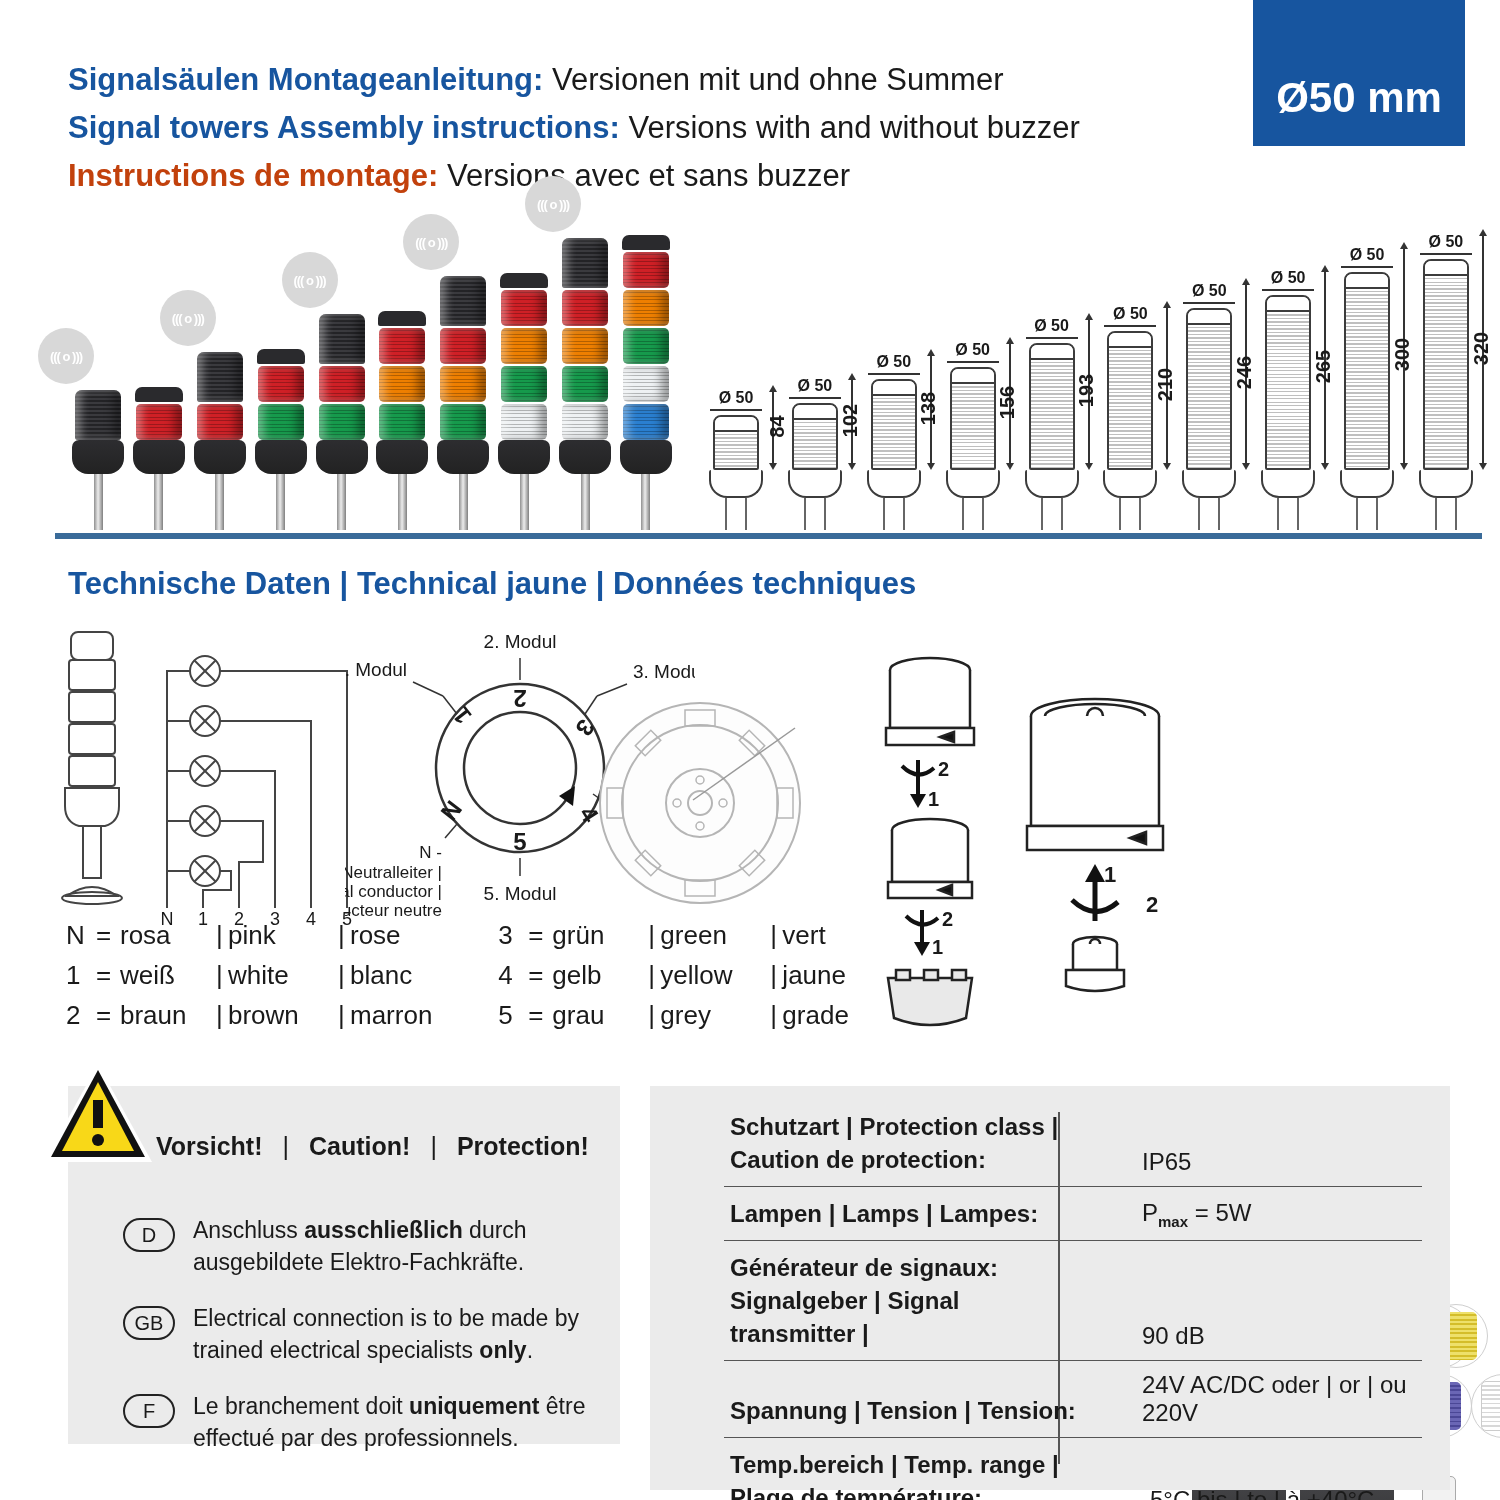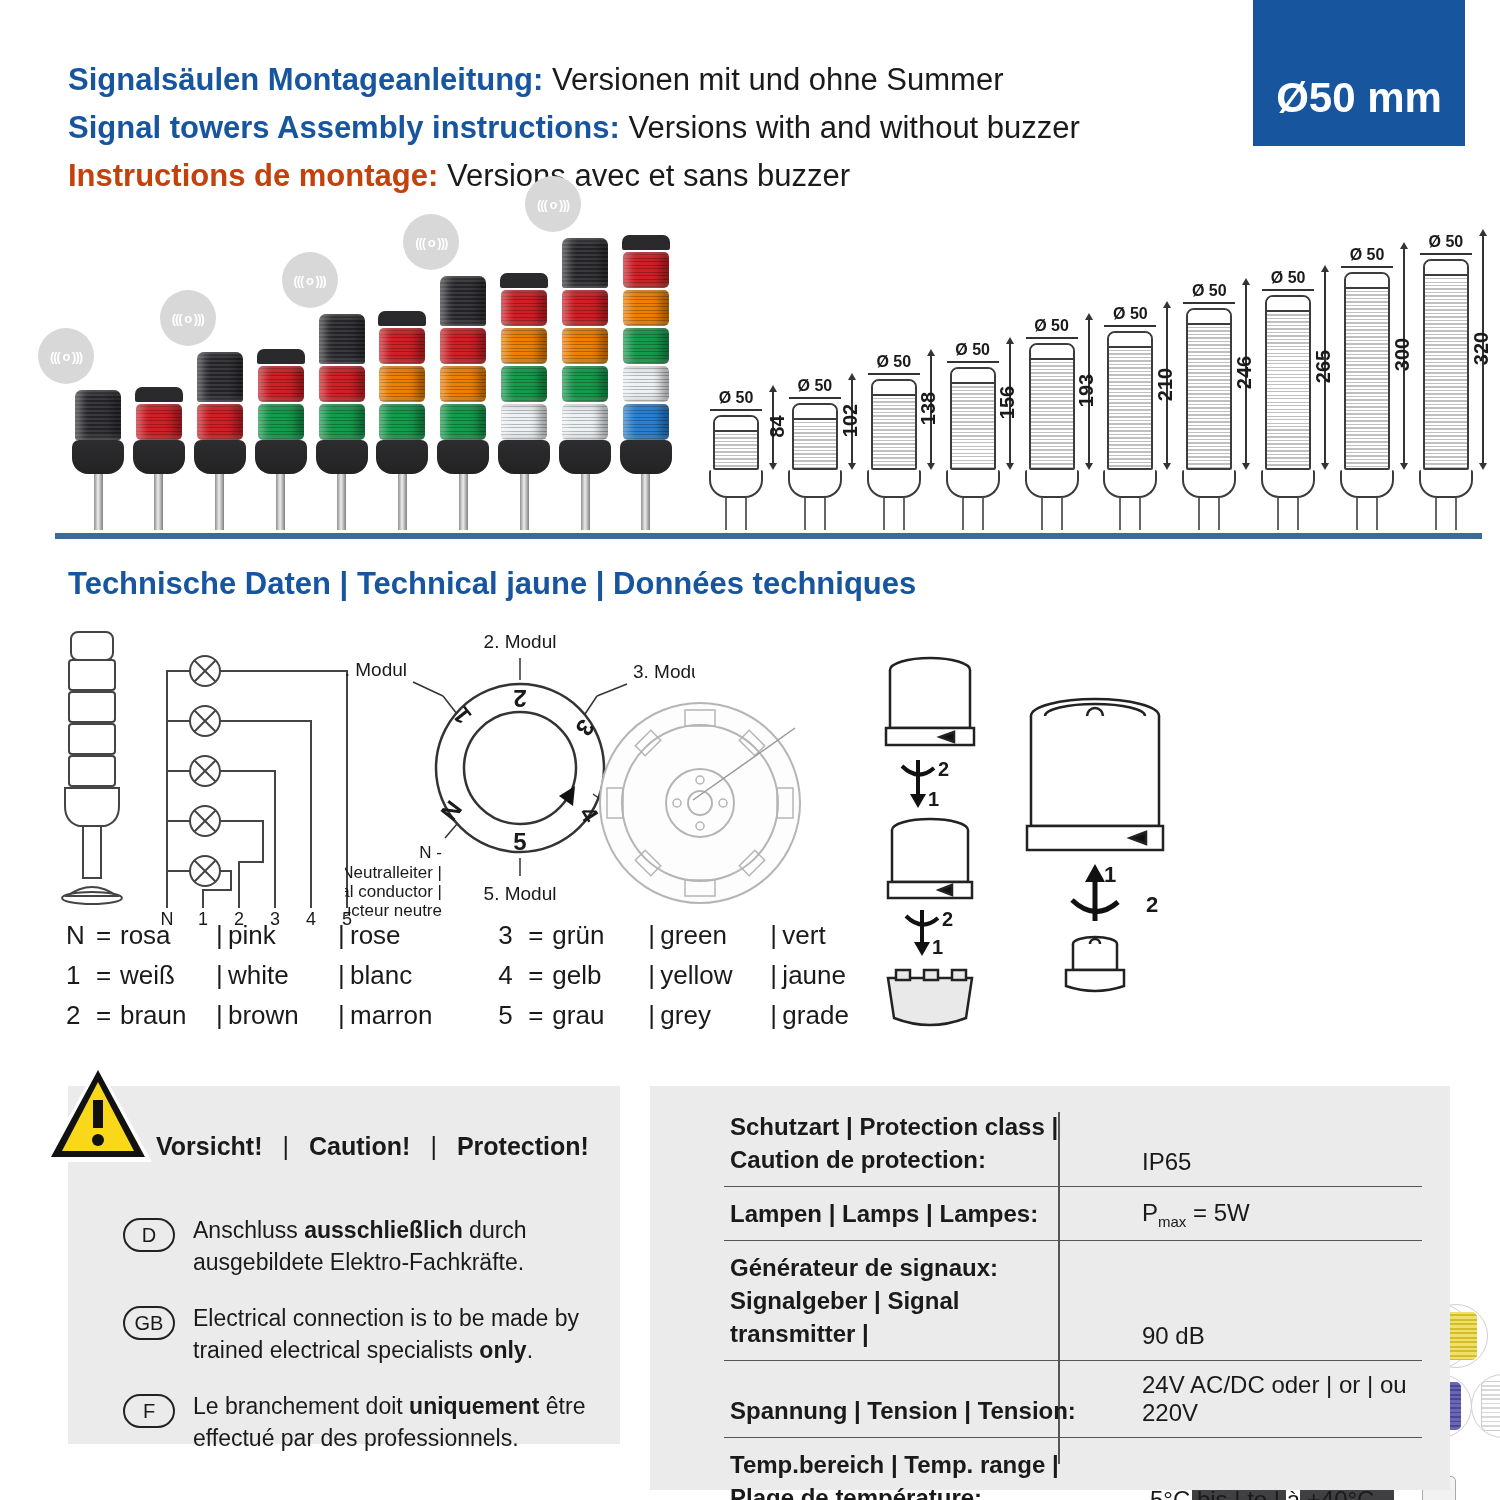--- a/index.html
+++ b/index.html
@@ -77,21 +77,21 @@
               background:transparent;margin-top:4px;}
   .warn-text{font-size:23px;line-height:32px;width:400px;}
   .spec-table{position:absolute;left:650px;top:1086px;width:800px;height:404px;background:#ebebeb;}
   .spec-vline{position:absolute;left:408px;top:26px;bottom:26px;width:2px;background:#555;}
   .spec-rows{position:absolute;left:30px;right:28px;top:14px;bottom:14px;display:flex;flex-direction:column;}
   .spec-row{display:flex;align-items:flex-end;margin-left:44px;}
   .spec-row + .spec-row{border-top:1.5px solid #555;}
   .spec-label{width:378px;box-sizing:border-box;padding:10px 20px 10px 6px;
               font-size:24px;font-weight:bold;line-height:33px;}
   .spec-value{flex:1;padding:10px 0 10px 40px;font-size:24px;}
-  .spec-value sub{font-size:15px;}
+  .spec-value sub{font-size:15px;font-weight:bold;}
 </style>
 </head>
 <body>
 
 <div class="page">
 
   <div class="badge" style="background:#17559f;">
     <span>Ø50 mm</span>
   </div>
 

